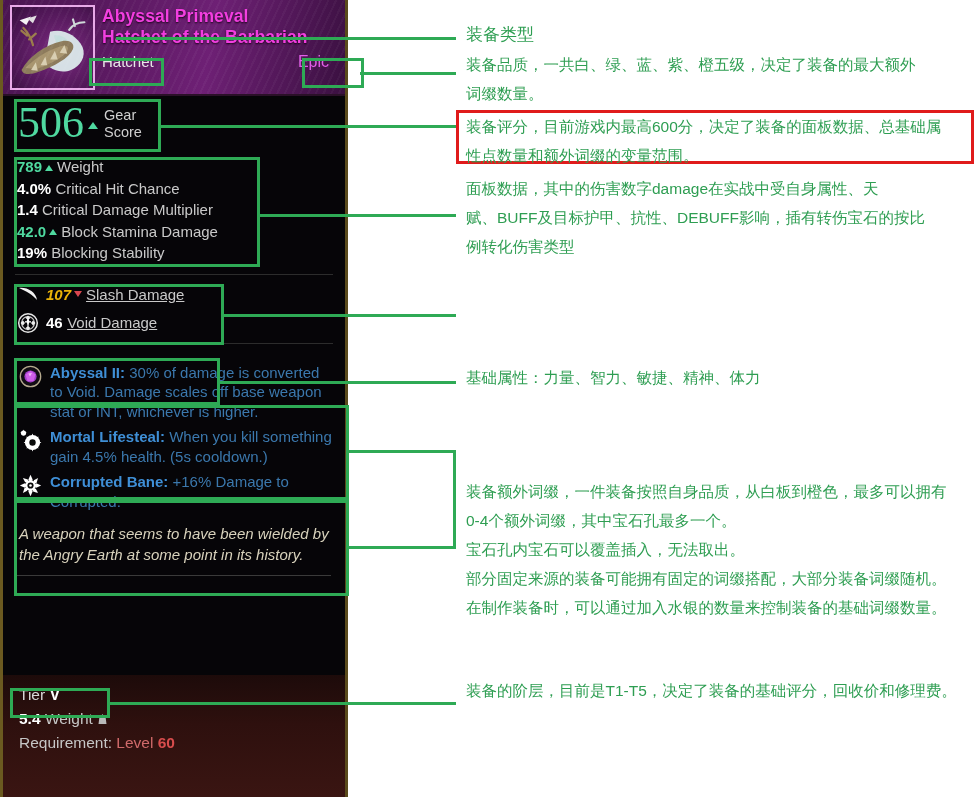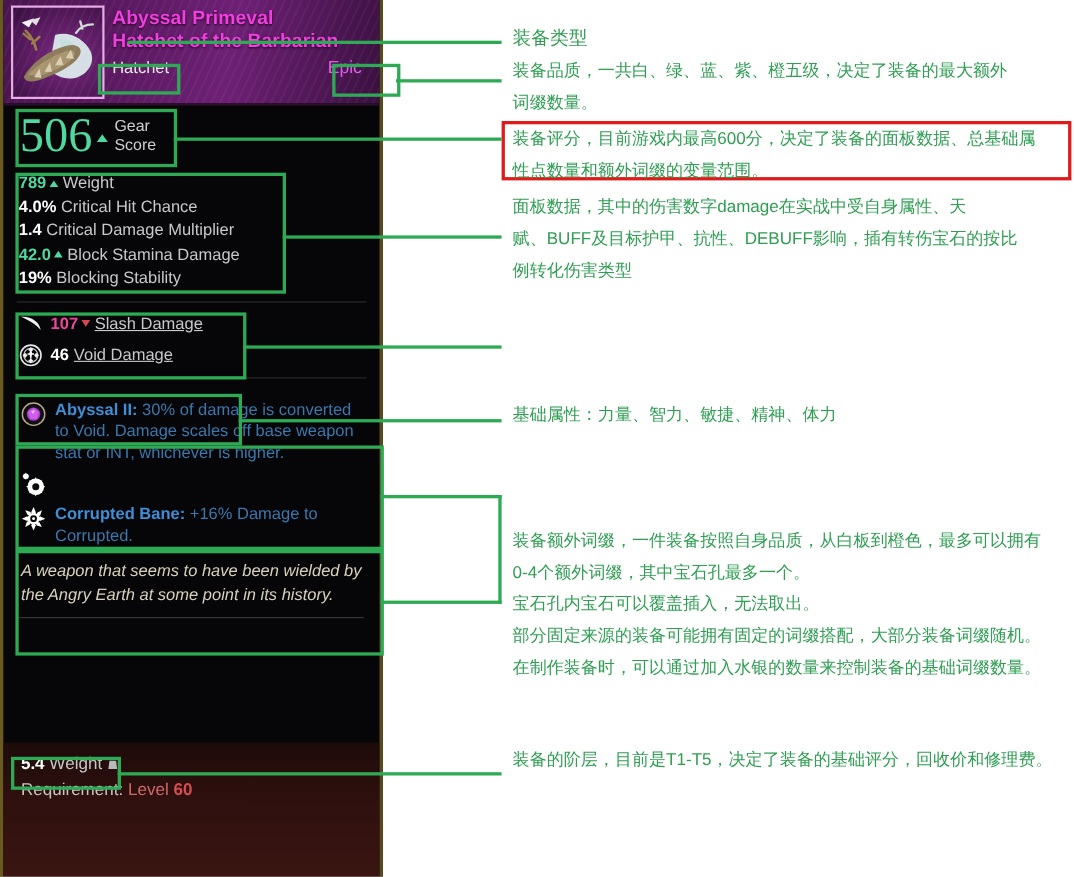--- a/index.html
+++ b/index.html
@@ -83,21 +83,21 @@
     border-left:4px solid transparent;border-right:4px solid transparent;
     border-top:6px solid #d9464f; margin: 0 4px 1px 3px; vertical-align: middle;}
 
   .divider { height:1px; background:#2c2c2c; margin: 6px 12px 6px 12px; }
 
   
   .dmg-blk { padding-left: 14px; }
   .dmg-line { display:flex; align-items:center; height: 28px; }
   .dmg-ico { width: 22px; height: 22px; flex: none; margin-right: 7px; }
   .dmg-num { font-weight: bold; font-size: 15px; }
-  .dmg-num.red { color: #ec4899; }
+  .dmg-num.red { color: #eab308; font-style: italic; }
   .dmg-num.white { color: #ffffff; }
   .dmg-name { color: #c9c9c9; font-size: 15px; text-decoration: underline; }
 
   
   .attr-blk { padding-left: 16px; padding-top: 2px; }
   .attr-line { display:flex; align-items:center; height: 22px; }
   .chev { width: 17px; height: 12px; flex:none; margin-right: 8px; }
   .attr-val { color:#4f8fe8; font-weight: bold; font-size: 15px; margin-right: 5px;}
   .attr-name { color:#8fb8e8; font-size: 15px; }
 
@@ -224,20 +224,21 @@
     </div>
     <div class="perk">
       <svg class="perk-ico" viewBox="0 0 23 23">
         <circle cx="4.5" cy="4" r="2.6" fill="#ffffff"></circle>
         <path d="M4.5 0.4 l.8 2.6 2.6 .8 -2.6 .8 -.8 2.6 -.8 -2.6 -2.6 -.8 2.6 -.8 z" fill="#ffffff"></path>
         <circle cx="13.5" cy="13.5" r="7.6" fill="#ffffff"></circle>
         <circle cx="13.5" cy="13.5" r="3.2" fill="#0a0a0a"></circle>
         <path d="M13.5 4.6 l1.4 3.4 -2.8 0 z M13.5 22.4 l-1.4 -3.4 2.8 0 z M4.6 13.5 l3.4 -1.4 0 2.8 z M22.4 13.5 l-3.4 1.4 0 -2.8 z" fill="#ffffff"></path>
         <path d="M7.5 7.5 l3 1.3 -1.8 1.8 z M19.5 19.5 l-3 -1.3 1.8 -1.8 z M19.5 7.5 l-1.3 3 -1.8 -1.8 z M7.5 19.5 l1.3 -3 1.8 1.8 z" fill="#ffffff"></path>
       </svg>
+      <div class="perk-txt"><span class="perk-name">Mortal Lifesteal:</span><span> When you kill something gain 4.5% health. (5s cooldown.)</span></div>
     </div>
     <div class="perk">
       <svg class="perk-ico" viewBox="0 0 23 23">
         <g fill="#ffffff">
           <path d="M11.5 0.8 l2.2 5 -2.2 2 -2.2 -2 z"></path>
           <path d="M11.5 22.2 l-2.2 -5 2.2 -2 2.2 2 z"></path>
           <path d="M0.8 11.5 l5 -2.2 2 2.2 -2 2.2 z"></path>
           <path d="M22.2 11.5 l-5 2.2 -2 -2.2 2 -2.2 z"></path>
           <path d="M3.9 3.9 l5 1.6 .3 3 -3 -.3 z"></path>
           <path d="M19.1 19.1 l-5 -1.6 -.3 -3 3 .3 z"></path>
@@ -249,20 +250,21 @@
         <circle cx="11.5" cy="11.5" r="1.3" fill="#ffffff"></circle>
       </svg>
       <div class="perk-txt"><span class="perk-name">Corrupted Bane:</span><span> +16% Damage to Corrupted.</span></div>
     </div>
   </div>
 
   <div class="flavor">A weapon that seems to have been wielded by the Angry Earth at some point in its history.</div>
   <div class="flavor-div"></div>
 
   <div class="footer">
+    <div class="ft-line ft-tier"><span>Tier</span> <b>V</b></div>
     <div class="ft-line"><span class="ft-b">5.4</span> <span>Weight</span><svg class="weight-ico" viewBox="0 0 11 12">
               <path d="M5.5 1 l1.2 1.8 H4.3 z M2.5 3.5 h6 l1 7.5 H1.5 z" fill="#b9b9b9"></path>
             </svg></div>
     <div class="ft-line"><span>Requirement:</span> <span class="ft-red"><span>Level</span> <b>60</b></span></div>
   </div>
 
  </div>
 </div>
 
 <div class="hl" style="left:89px; top:58px; width:75px; height:28px;"></div>

